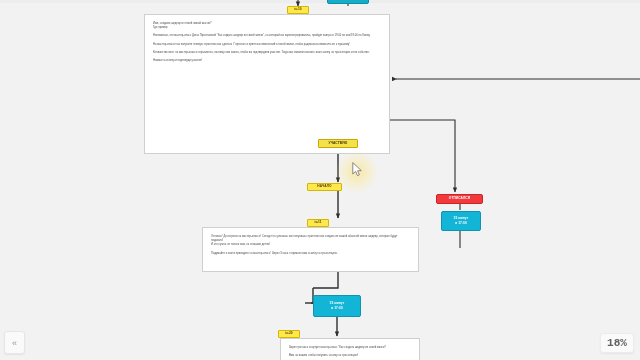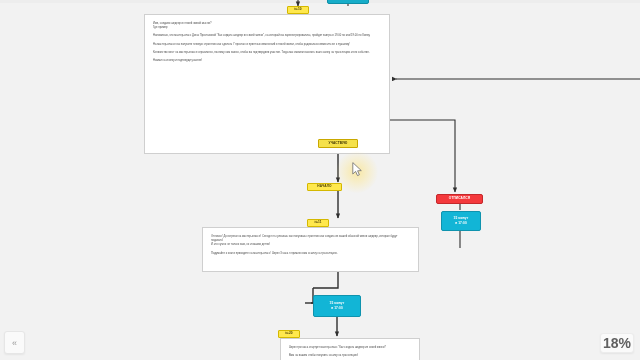--- a/index.html
+++ b/index.html
@@ -140,23 +140,24 @@
   }
   #zoom-indicator {
     position: absolute;
     right: 6px; bottom: 7px;
     width: 34px; height: 20px;
     background: #fafafa;
     border: 1px solid #ececec;
     border-radius: 3px;
     display: flex; align-items: center; justify-content: center;
     color: #606060;
-    font-size: 14px;
+    font-size: 11px;
     font-weight: bold;
     box-shadow: 0 1px 2px rgba(0,0,0,.06);
+    font-family: Liberation Mono, monospace;
   }
   #top-bar {
     position: absolute;
     left: 0; top: 0; width: 640px; height: 3px;
     background: #ededed;
   }
 </style>
 </head>
 <body>
 

